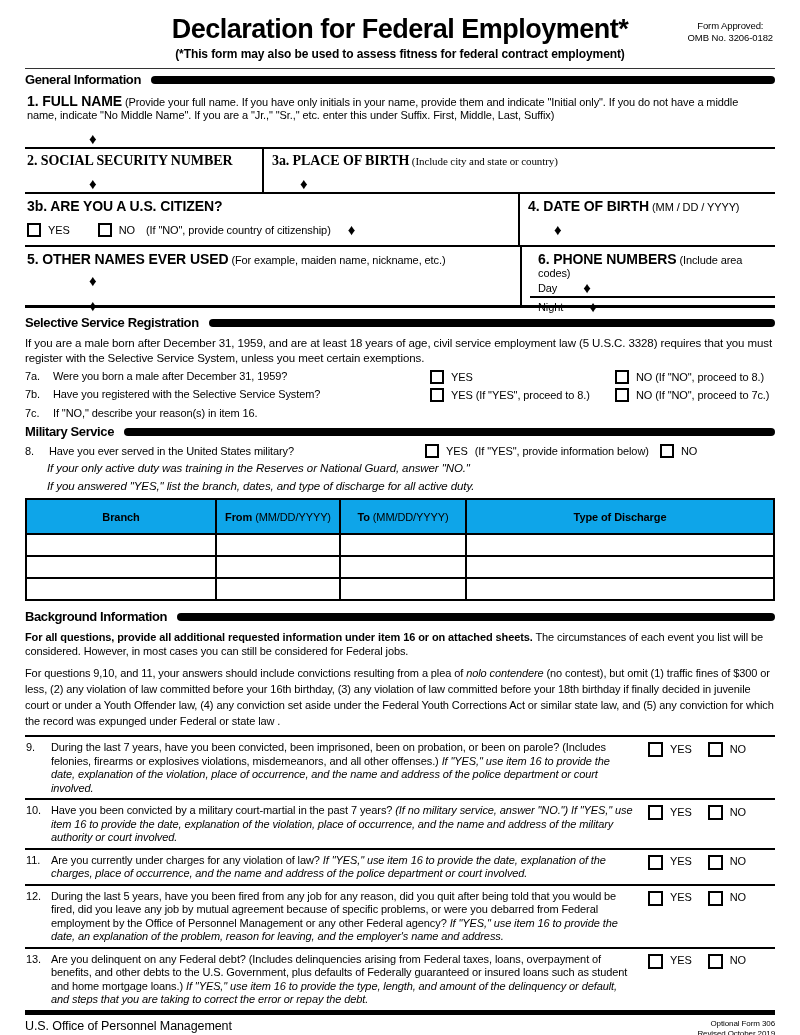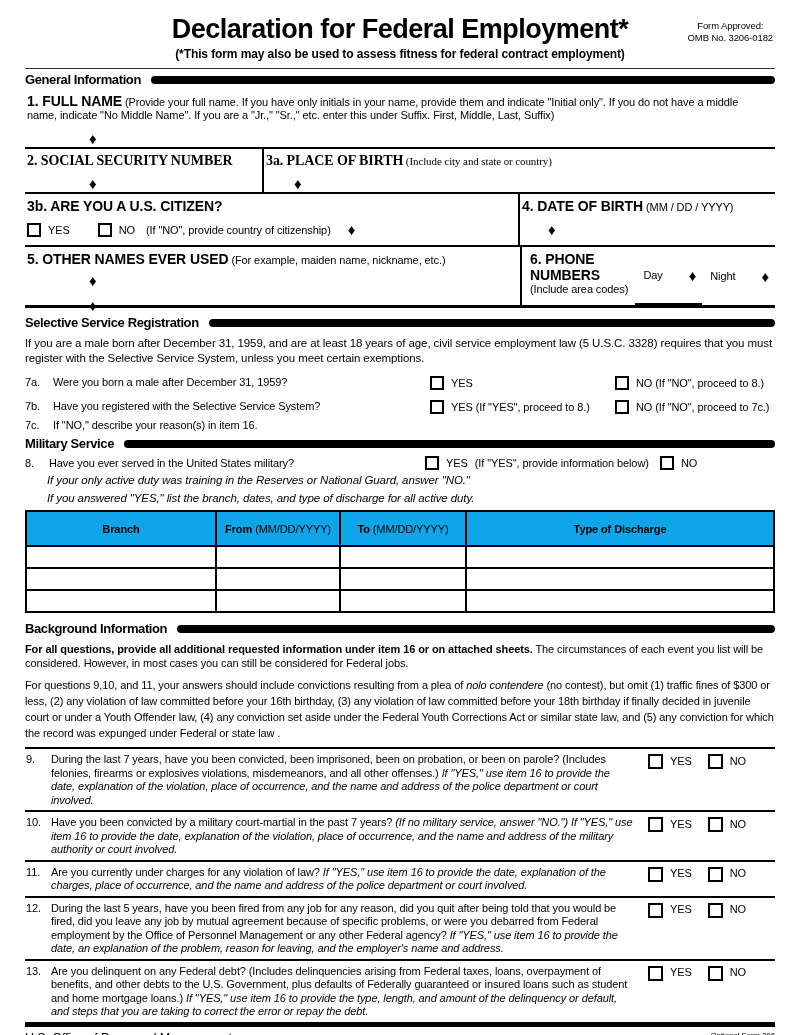--- a/index.html
+++ b/index.html
@@ -15,37 +15,37 @@
   .rule-top { border-top:1.5px solid #333; margin-top:7px; }
   
   .sec-head { display:flex; align-items:center; gap:10px; margin-top:3px; }
   .sec-title { font-size:13px; font-weight:bold; white-space:nowrap; letter-spacing:-0.4px; }
   .sec-bar { flex:1; height:8px; background:#000; border-radius:4px; }
   
   .gi-grid { border-bottom:3px solid #000; margin-top:2px; }
   .gi-row { display:flex; border-top:2.5px solid #000; }
   .gi-row.first { border-top:none; }
   .gi-cell { padding:4px 6px 0 2px; }
-  .gi-cell.divider { border-left:2.5px solid #000; }
+  .gi-cell.divider { border-left:2.5px solid #000; padding-left:8px; }
   .r1 { height:58px; } .r2 { height:45px;font-family:Liberation Serif, serif; } .r3 { height:53px; } .r4 { height:60px; }
   .lbl { font-size:11px; }
   .lbl b { font-size:14px; }
   .hint { font-weight:normal; }
   .dia { font-size:15px; line-height:1; display:inline-block; }
   .field-line { margin-top:9px; }
   .cb { width:14px; height:14px; border:2px solid #000; display:inline-block; background:#fff; flex:0 0 auto; }
   .citizen-opts { display:flex; align-items:center; gap:7px; margin-top:8px; font-size:11px; }
   .citizen-opts .sp { width:14px; }
-  .phone-cell { padding:0; display:flex; flex-direction:row; }
+  .phone-cell { padding:0; display:flex; flex-direction:column; }
   .phone-head { padding:4px 6px 0 8px; }
   .phone-row { display:flex; align-items:center; gap:26px; padding:1px 6px 1px 8px; font-size:11px; flex:1; }
   .phone-row.day { border-bottom:2px solid #000; }
   
   .ss-intro { font-size:11.5px; line-height:15px; margin-top:6px; }
-  .ss-row { display:flex; margin-top:10px; font-size:11px; align-items:flex-start; }
+  .ss-row { display:flex; margin-top:4px; font-size:11px; align-items:flex-start; }
   .ss-q { flex:0 0 405px; display:flex; }
   .ss-num { flex:0 0 28px; }
   .opt { display:flex; align-items:center; gap:7px; }
   .opt-yes { flex:0 0 185px; }
   .opt-no { flex:1; }
   
   .q8-row { display:flex; font-size:11px; margin-top:5px; align-items:center; }
   .q8-q { flex:0 0 400px; display:flex; }
   .q8-yes { flex:0 0 235px; display:flex; align-items:center; gap:7px; }
   .q8-no { flex:1; display:flex; align-items:center; gap:7px; }

